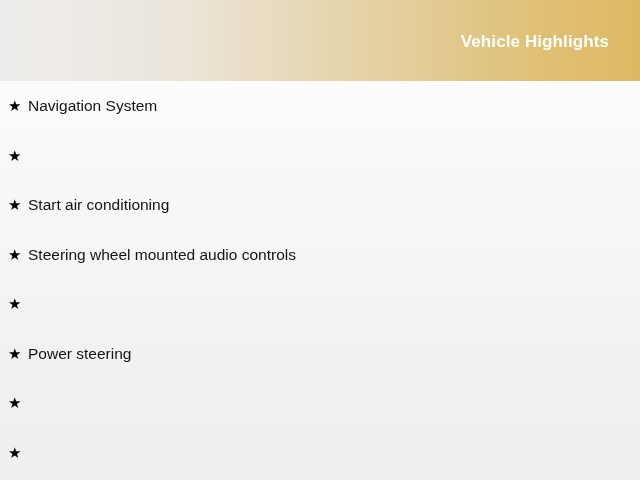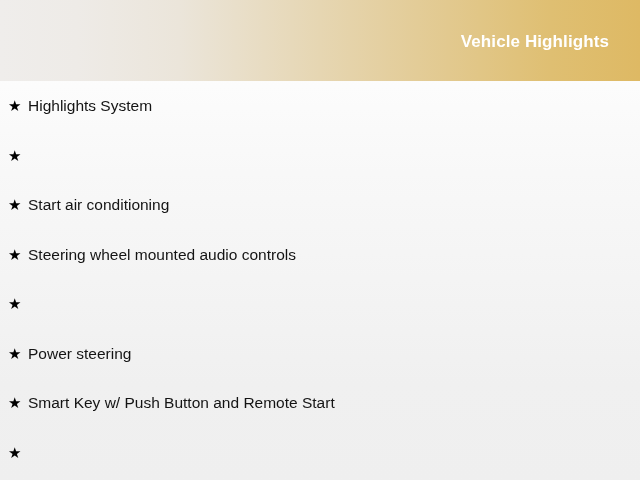--- a/index.html
+++ b/index.html
@@ -97,21 +97,21 @@
 <div id="page">
 
   <div id="header">
     <div id="header-title">Vehicle Highlights</div>
   </div>
 
   <ul id="highlights-list">
 
   <li class="highlight-item">
         <span class="bullet-star">★</span>
-        <span class="highlight-label">Highlights System</span>
+        <span class="highlight-label">Navigation System</span>
       </li>
       <li class="highlight-item">
         <span class="bullet-star">★</span>
       </li>
       <li class="highlight-item">
         <span class="bullet-star">★</span>
         <span class="highlight-label">Start air conditioning</span>
       </li>
       <li class="highlight-item">
         <span class="bullet-star">★</span>
@@ -119,20 +119,19 @@
       </li>
       <li class="highlight-item">
         <span class="bullet-star">★</span>
       </li>
       <li class="highlight-item">
         <span class="bullet-star">★</span>
         <span class="highlight-label">Power steering</span>
       </li>
       <li class="highlight-item">
         <span class="bullet-star">★</span>
-        <span class="highlight-label">Smart Key w/ Push Button and Remote Start</span>
       </li>
       <li class="highlight-item">
         <span class="bullet-star">★</span>
       </li>
     </ul>
 
 </div>
 
 </body></html>

